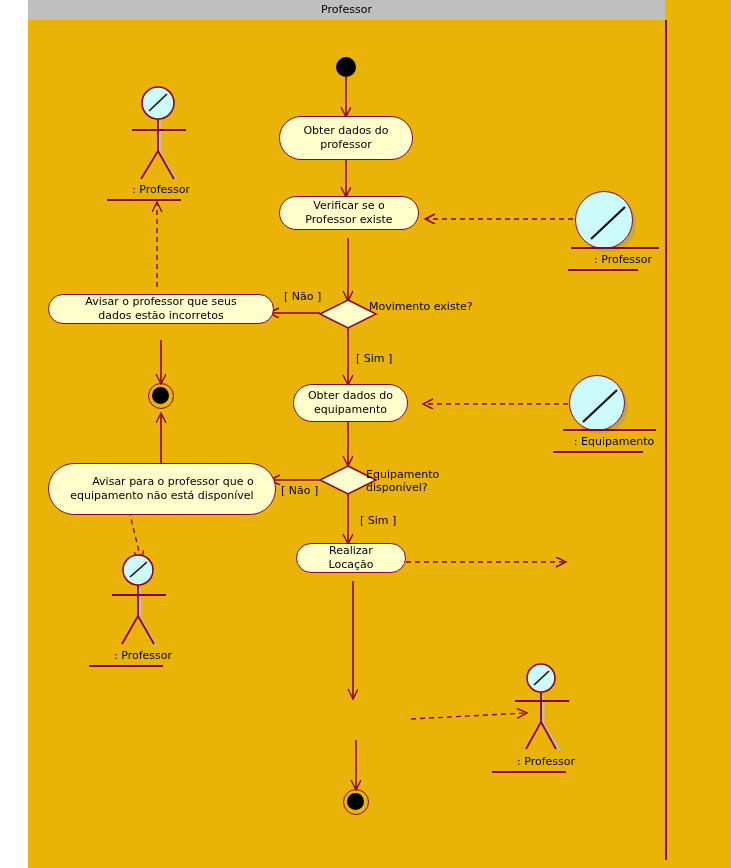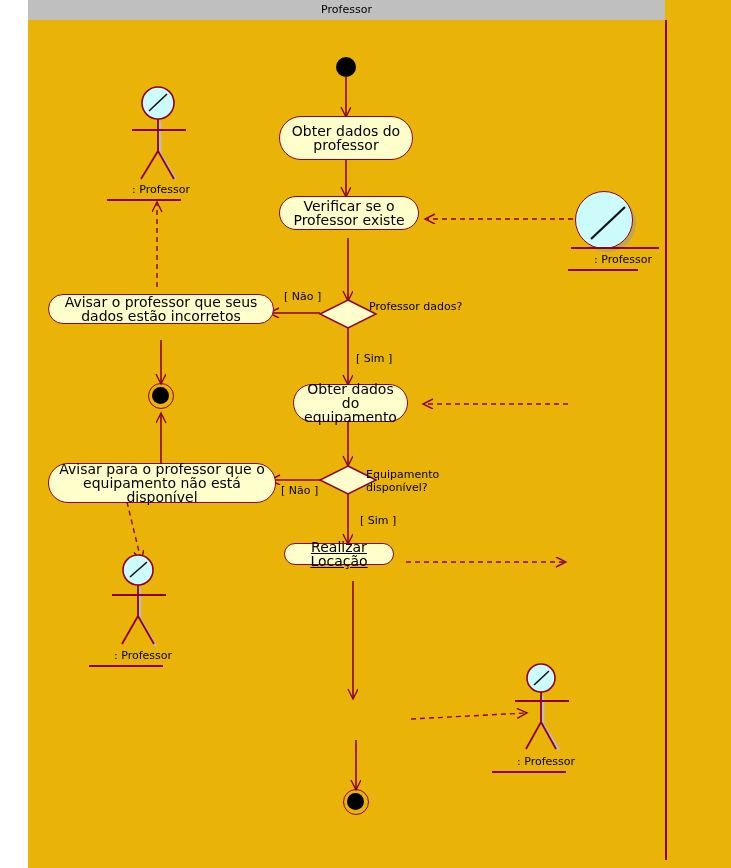--- a/index.html
+++ b/index.html
@@ -56,21 +56,21 @@
     position: absolute;
     background: #ffffcc;
     border: 1.5px solid #8b0030;
     border-radius: 999px;
     box-sizing: border-box;
     display: flex;
     align-items: center;
     justify-content: center;
     text-align: center;
     color: #000000;
-    font-size: 14px;
+    font-size: 11px;
     line-height: 14px;
     padding: 2px 8px;
   }
 
   
   .initial-node {
     position: absolute;
     width: 20px;
     height: 20px;
     border-radius: 50%;
@@ -217,26 +217,26 @@
   <div class="initial-node" style="left:308px; top:57px;"></div>
 
   <div class="activity" style="left:251px; top:116px; width:134px; height:44px;">Obter dados do<br>professor</div>
 
   <div class="activity" style="left:251px; top:196px; width:140px; height:34px;">Verificar se o<br>Professor existe</div>
 
   <div class="activity" style="left:20px; top:294px; width:226px; height:30px;">Avisar o professor que seus<br>dados estão incorretos</div>
 
   <div class="activity" style="left:265px; top:384px; width:115px; height:38px;">Obter dados do<br>equipamento</div>
 
-  <div class="activity" style="left:20px; top:463px; width:228px; height:40px;">Avisar para o professor que o<br>equipamento não está disponível</div>
-
-  <div class="activity" style="left:256px; top:543px; width:110px; height:22px;text-decoration:underline;">Realizar<br>Locação</div>
-
-
-  <div class="edge-label" style="left:341px; top:300px;">Professor dados?</div>
+  <div class="activity" style="left:20px; top:463px; width:228px; height:52px;text-align:right;">Avisar para o professor que o<br>equipamento não está disponível</div>
+
+  <div class="activity" style="left:268px; top:543px; width:110px; height:30px;">Realizar<br>Locação</div>
+
+
+  <div class="edge-label" style="left:341px; top:300px;">Movimento existe?</div>
 
   <div class="edge-label" style="left:338px; top:468px;">Equipamento<br>disponível?</div>
 
   <div class="edge-label" style="left:256px; top:290px;">[ Não ]</div>
 
   <div class="edge-label" style="left:328px; top:352px;">[ Sim ]</div>
 
   <div class="edge-label" style="left:253px; top:484px;">[ Não ]</div>
 
   <div class="edge-label" style="left:332px; top:514px;">[ Sim ]</div>
@@ -247,20 +247,29 @@
   <div class="objnode" style="left:543px; top:191px; width:120px; height:85px;">
     <div class="disc" style="left:4px; top:0px; width:58px; height:58px;"></div>
     <svg style="position:absolute; left:4px; top:0px; width:58px; height:58px;" viewBox="0 0 58 58">
       <line x1="16" y1="48" x2="50" y2="16" stroke="#111111" stroke-width="2.2"></line>
     </svg>
     <div class="baseline" style="left:0px; top:56px; width:88px;"></div>
     <div class="olabel" style="left:-8px; top:62px; width:120px;">: Professor</div>
     <div class="underline" style="left:-3px; top:78px; width:70px;"></div>
   </div>
 
+  <div class="objnode" style="left:535px; top:375px; width:130px; height:85px;">
+    <div class="disc" style="left:6px; top:0px; width:56px; height:56px;"></div>
+    <svg style="position:absolute; left:6px; top:0px; width:56px; height:56px;" viewBox="0 0 56 56">
+      <line x1="14" y1="47" x2="48" y2="15" stroke="#111111" stroke-width="2.2"></line>
+    </svg>
+    <div class="baseline" style="left:0px; top:54px; width:93px;"></div>
+    <div class="olabel" style="left:-14px; top:60px; width:130px;">: Equipamento</div>
+    <div class="underline" style="left:-10px; top:76px; width:90px;"></div>
+  </div>
 
 
   <div class="actor" style="left:88px; top:85px; width:90px; height:120px;">
     <svg style="position:absolute; left:0; top:0; width:90px; height:105px;" viewBox="0 0 90 105">
       <g stroke="#bdbdbd" stroke-width="2.4" fill="none">
         <line x1="44" y1="36" x2="44" y2="68"></line>
         <line x1="44" y1="68" x2="60" y2="95"></line>
       </g>
       <ellipse cx="42" cy="18" rx="16" ry="16" fill="#ccfbfb" stroke="#8b0030" stroke-width="1.6"></ellipse>
       <line x1="33" y1="26" x2="51" y2="9" stroke="#111111" stroke-width="1.6"></line>

